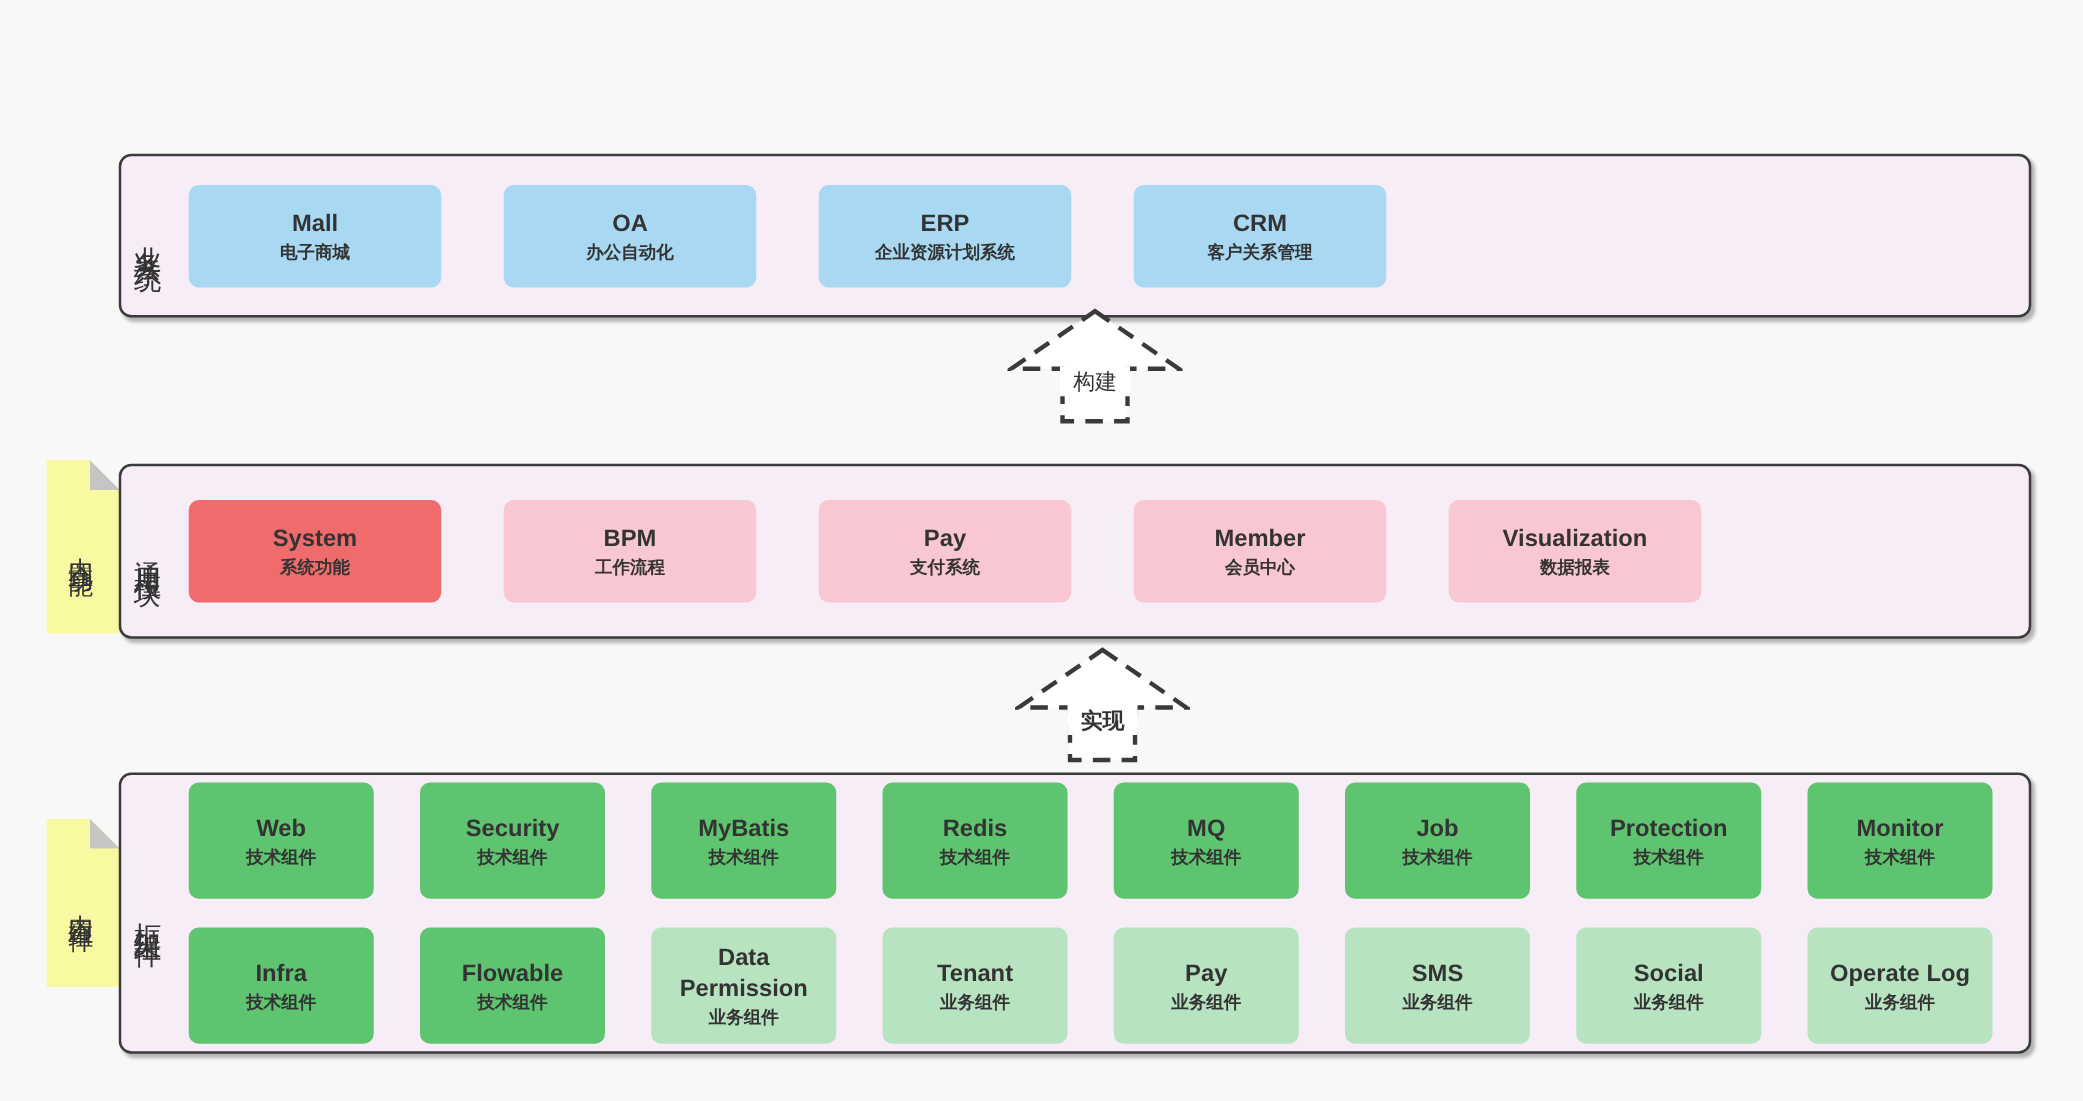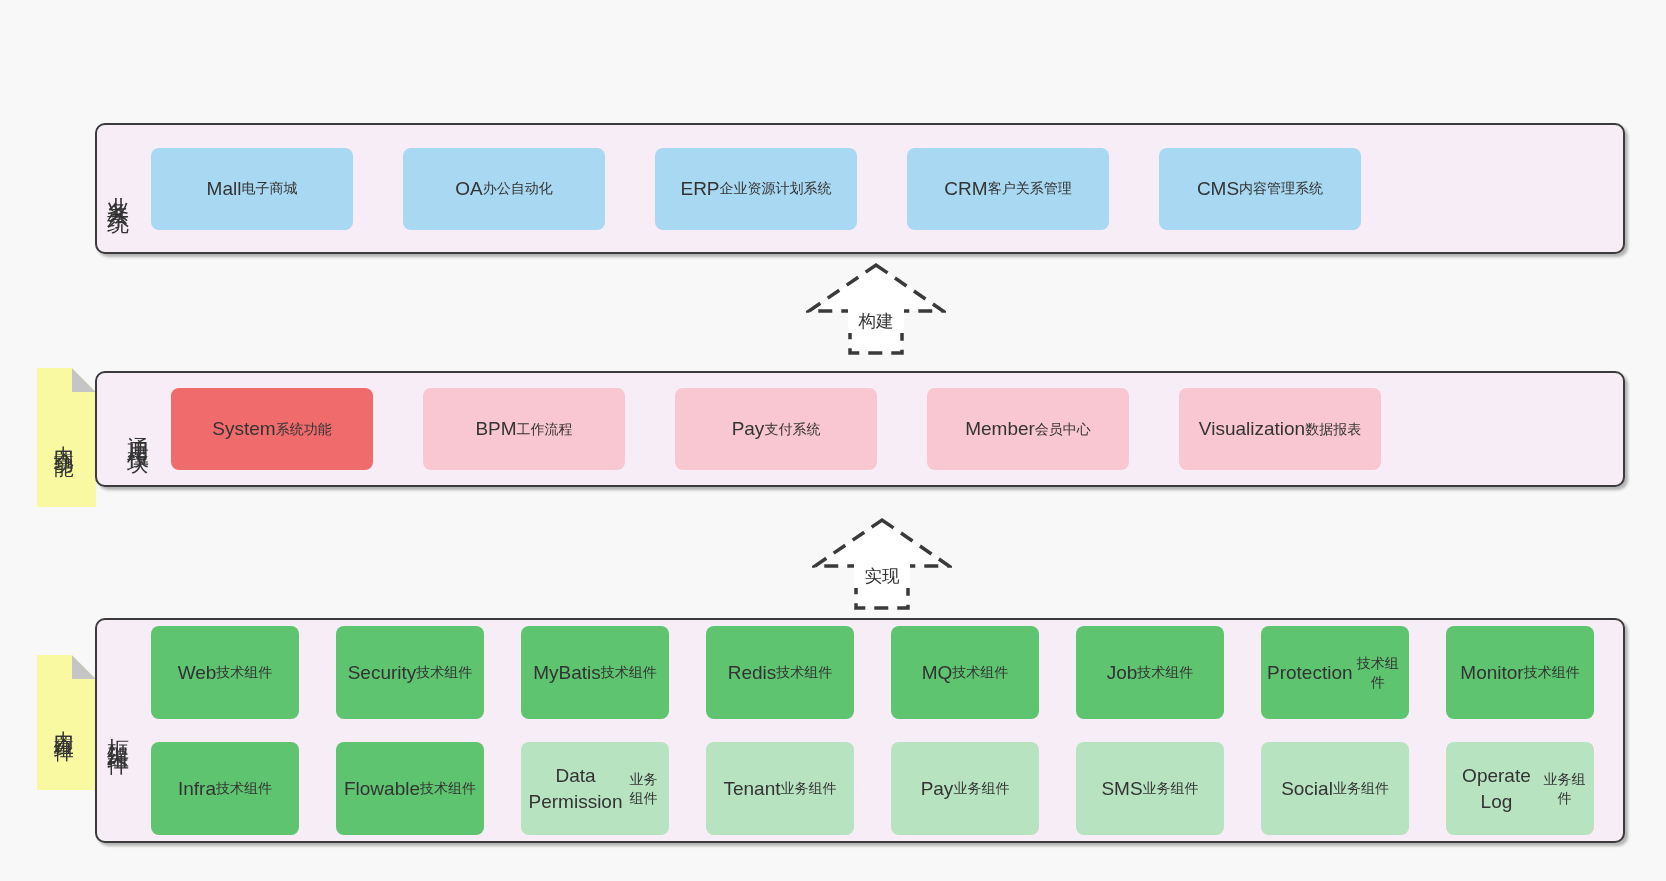--- a/index.html
+++ b/index.html
@@ -14,34 +14,34 @@
     background:var(--page-bg);color:var(--text);
     font-family:"Liberation Sans",sans-serif;
   }
   .panel{
     position:absolute;left:95px;width:1530px;box-sizing:border-box;
     background:var(--panel-bg);border:2px solid var(--panel-border);
     border-radius:10px;box-shadow:3px 3px 3px rgba(0,0,0,0.28);
     display:flex;align-items:center;z-index:2;
   }
   .panel-top{top:123px;height:131px;}
-  .panel-mid{top:371px;height:116px;padding-left:20px;}
+  .panel-mid{top:371px;height:140px;}
   .panel-bot{top:618px;height:225px;}
   .vlabel{
     writing-mode:vertical-lr;text-orientation:upright;
     font-size:22px;letter-spacing:5px;margin-left:10px;line-height:1;
     white-space:nowrap;
   }
   .boxes{display:flex;gap:50px;margin-left:22px;}
   .rows{display:flex;flex-direction:column;gap:23px;margin-left:22px;}
   .row{display:flex;gap:37px;}
   .box{
     box-sizing:border-box;border-radius:8px;
-    display:flex;flex-direction:row;align-items:center;justify-content:center;
-    text-align:center;line-height:1.32;padding:2px 6px;
+    display:flex;flex-direction:column;align-items:center;justify-content:center;
+    text-align:center;line-height:1.32;padding:2px 6px;font-weight:bold;
   }
   .box-lg{width:202px;height:82px;}
   .box-sm{width:148px;height:93px;}
   .box .t{font-size:19px;}
   .box .s{font-size:14px;}
   .blue{background:var(--blue);}
   .red{background:var(--red);}
   .pink{background:var(--pink);}
   .green{background:var(--green);}
   .green-light{background:var(--green-light);}
@@ -55,22 +55,22 @@
     position:absolute;top:0;right:0;width:24px;height:24px;
     background:var(--sticky-fold);
     clip-path:polygon(0 0, 100% 100%, 0 100%);
   }
   .sticky-text{
     position:absolute;left:46%;top:50%;transform:translate(-50%,-50%);
     writing-mode:vertical-lr;text-orientation:upright;
     font-size:20px;letter-spacing:4px;line-height:1;white-space:nowrap;
   }
   .arrow{position:absolute;z-index:2;width:140px;height:94px;}
-  .arrow-1{left:806px;top:262px;}
-  .arrow-2{left:812px;top:517px;}
+  .arrow-1{left:806px;top:246px;}
+  .arrow-2{left:812px;top:517px;font-weight:bold;}
   .arrow svg{display:block;}
   .arrow polygon{
     fill:#ffffff;stroke:#3a3a3a;stroke-width:3.5;stroke-dasharray:14 9;
   }
   .arrow text{
     font-family:"Liberation Sans",sans-serif;font-size:17.5px;fill:var(--text);
   }
 </style>
 </head>
 <body>
@@ -95,24 +95,20 @@
       <div class="t">OA</div>
       <div class="s">办公自动化</div>
     </div>
     <div class="box box-lg blue">
       <div class="t">ERP</div>
       <div class="s">企业资源计划系统</div>
     </div>
     <div class="box box-lg blue">
       <div class="t">CRM</div>
       <div class="s">客户关系管理</div>
-    </div>
-    <div class="box box-lg blue">
-      <div class="t">CMS</div>
-      <div class="s">内容管理系统</div>
     </div>
   </div>
 </section>
 
 <div class="arrow arrow-1">
   <svg viewBox="0 0 140 94" width="140" height="94">
     <polygon points="70,3 137,49 96,49 96,91 44,91 44,49 3,49"></polygon>
     <rect x="42" y="47" width="56" height="24" fill="#ffffff"></rect>
     <text x="70" y="65" text-anchor="middle">构建</text>
   </svg>

